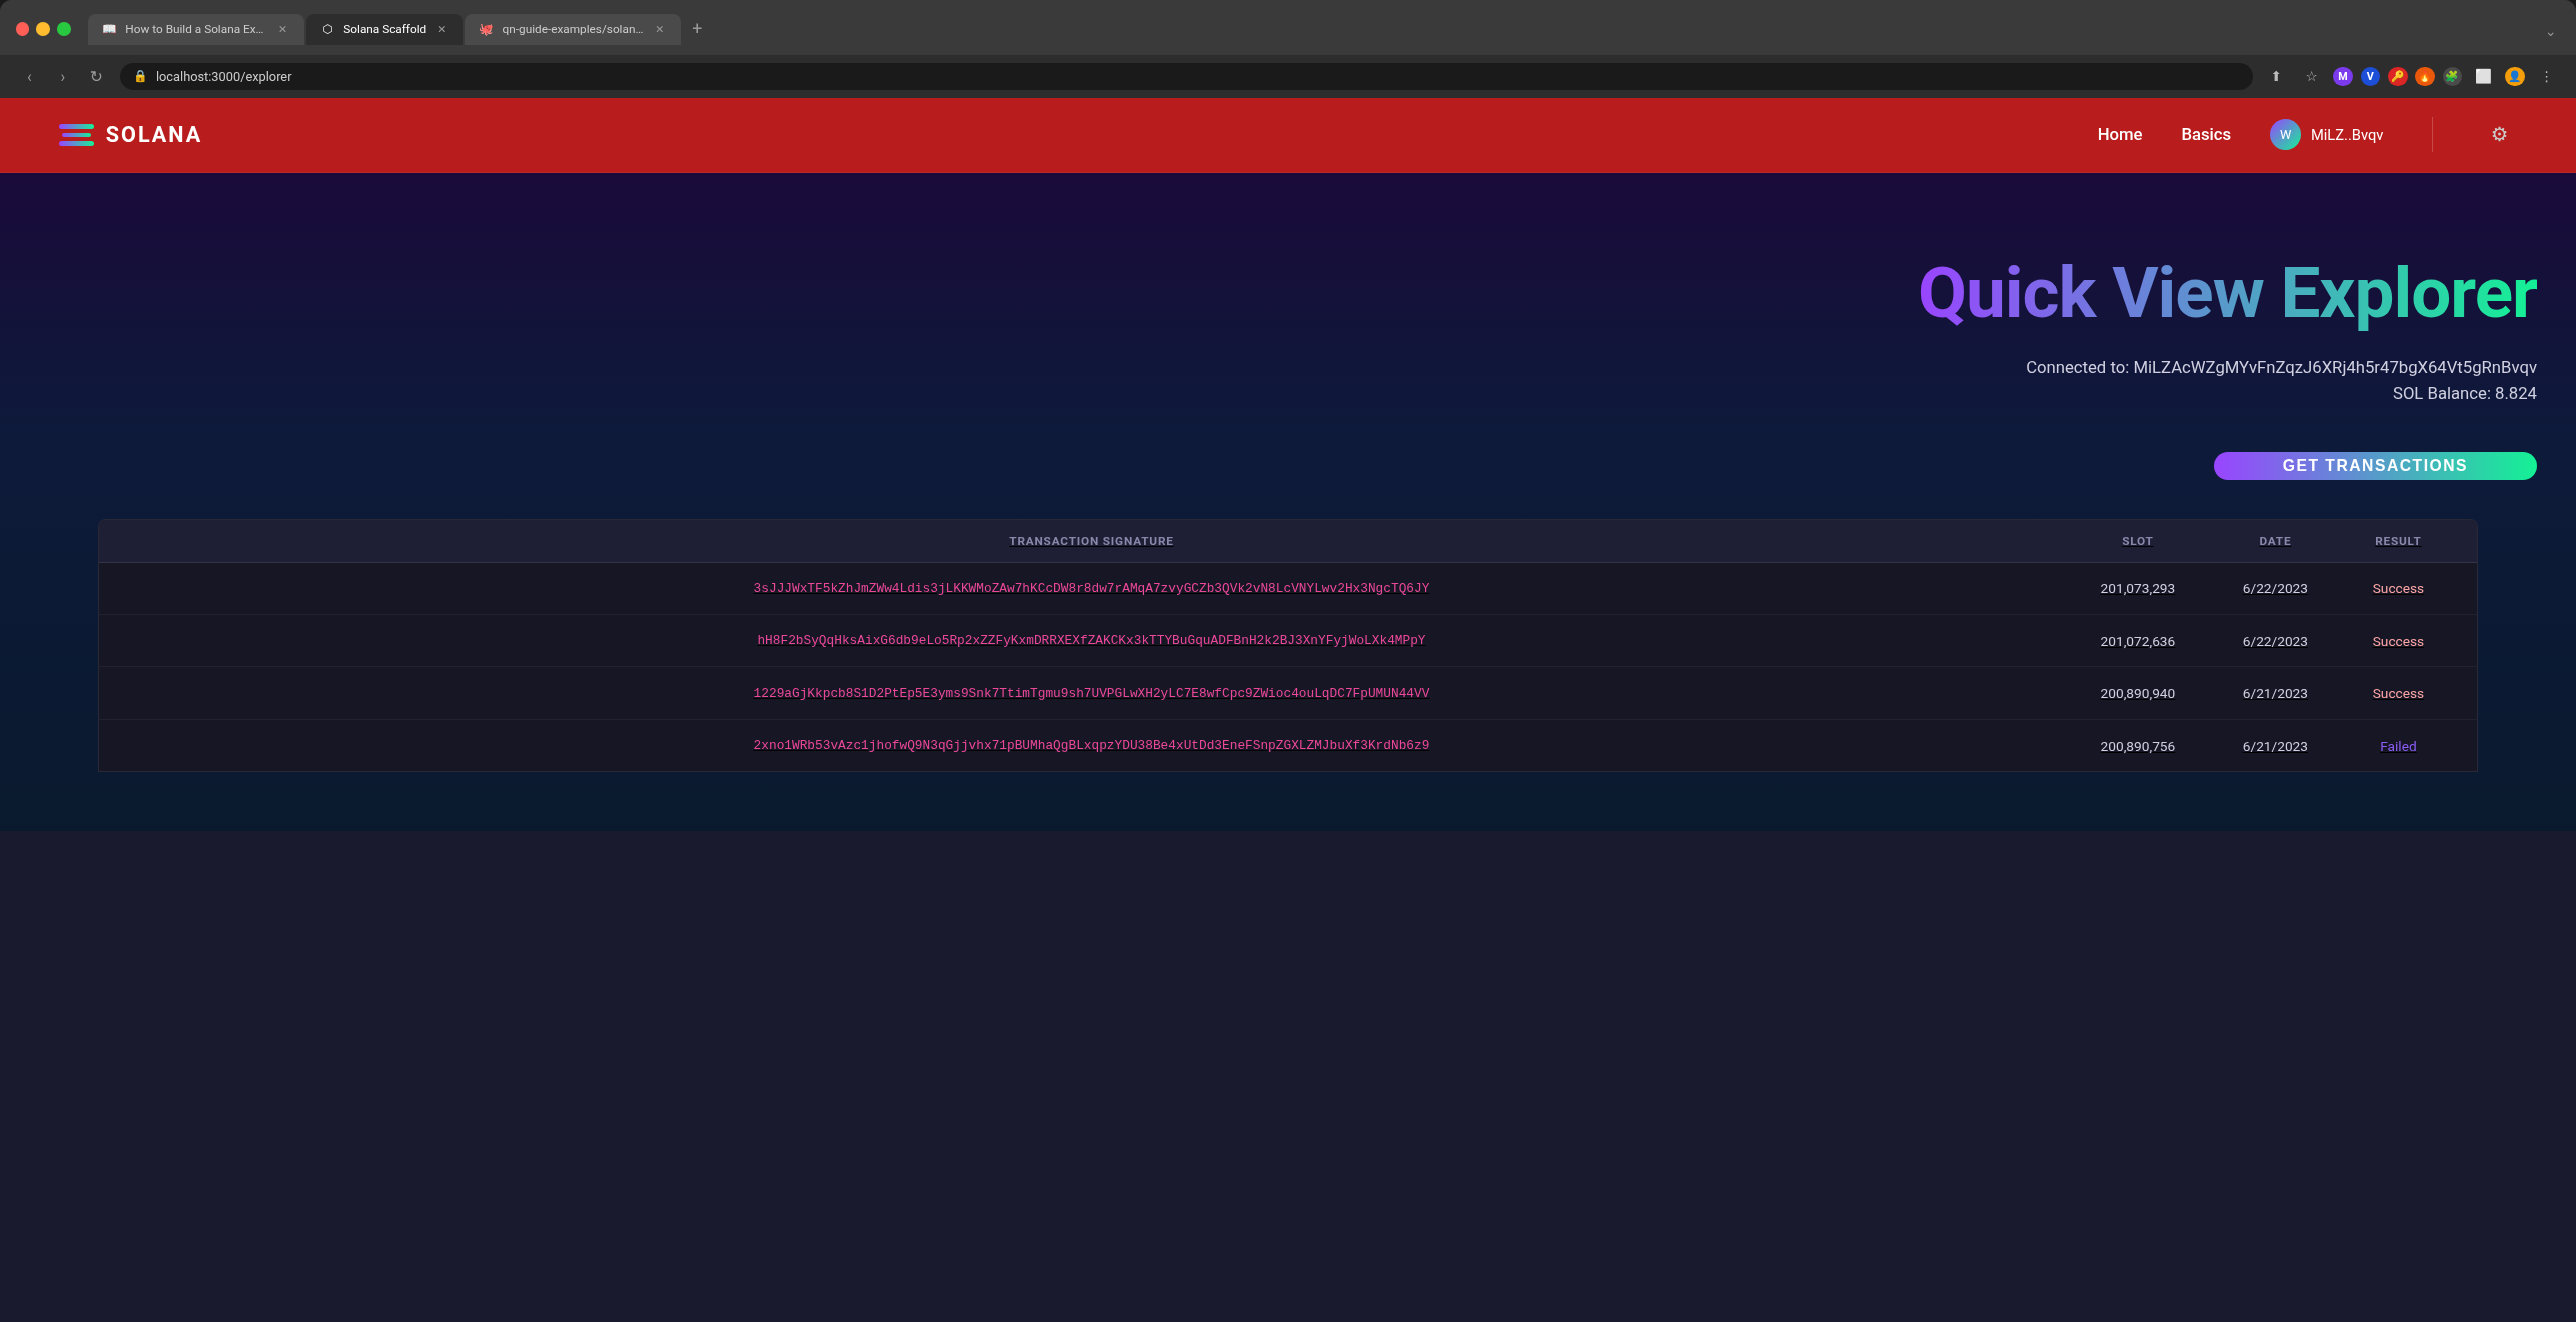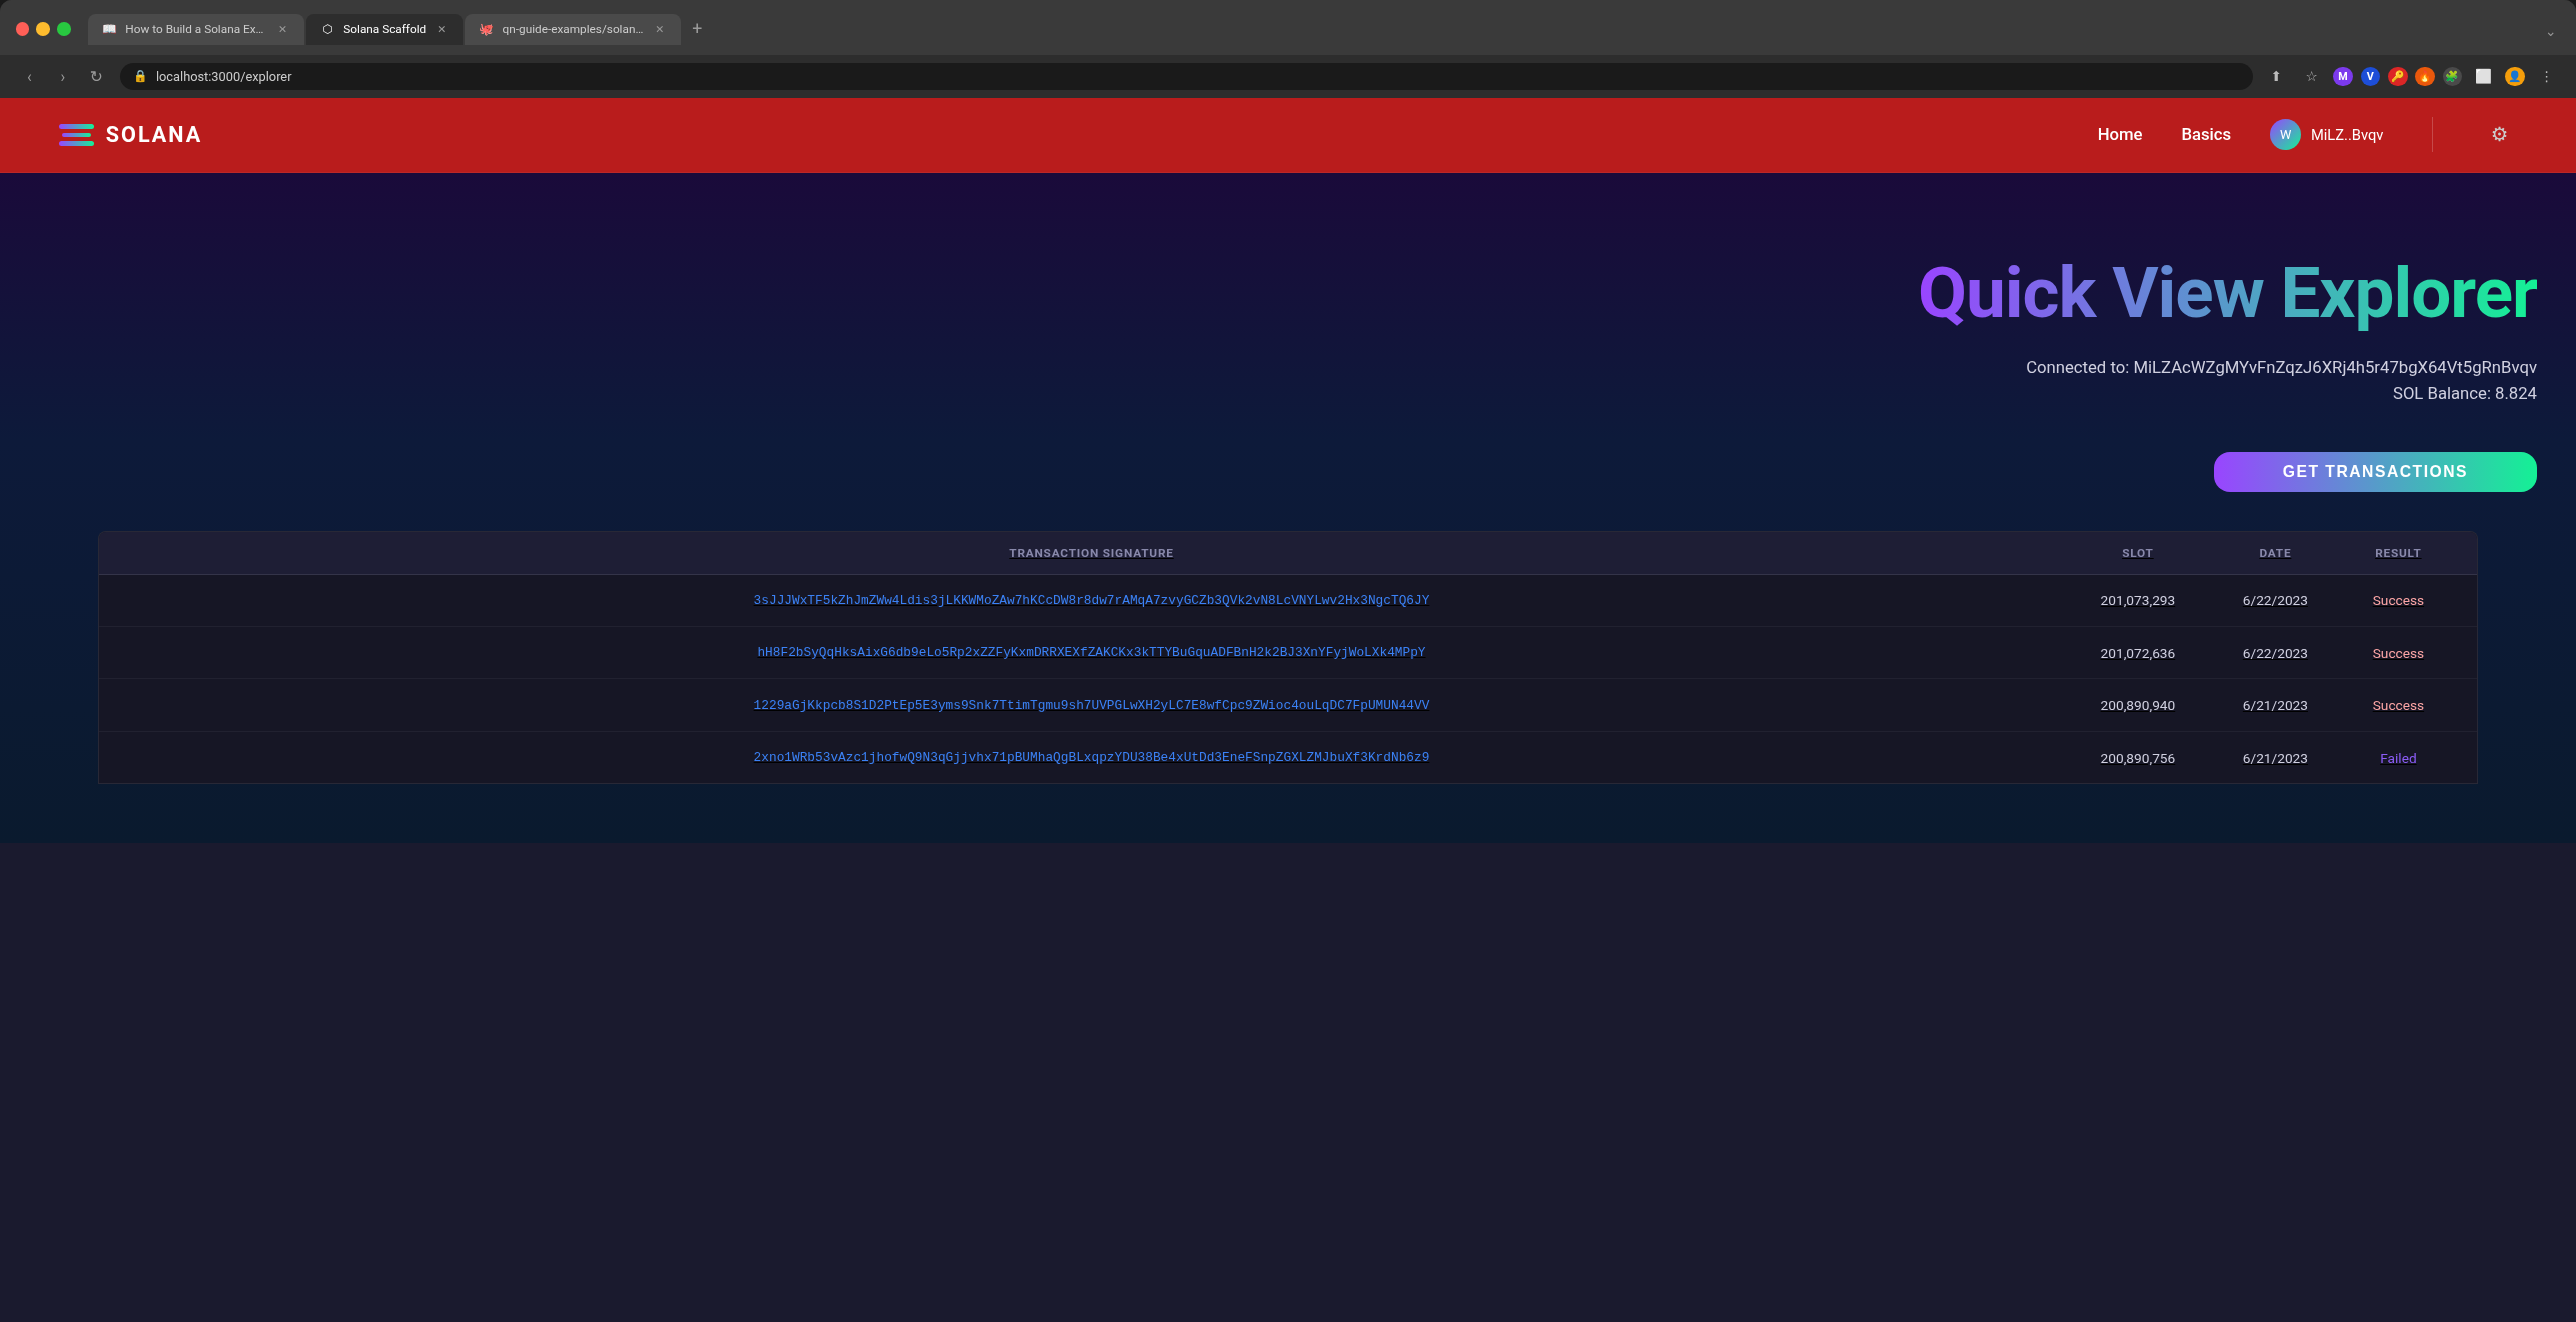--- a/index.html
+++ b/index.html
@@ -328,21 +328,21 @@
     .hero-balance {
       color: #d0d0e0;
       font-size: 16.7px;
       margin-bottom: 49px;
     }
 
     .get-transactions-btn {
       background: linear-gradient(90deg, #9945ff 0%, #14f195 100%);
       color: white;
       border: none;
-      padding: 11px 69px;
+      padding: 5px 69px;
       border-radius: 16px;
       font-size: 15.7px;
       font-weight: 700;
       letter-spacing: 1.5px;
       cursor: pointer;
       text-transform: uppercase;
     }
 
     
     .table-container {
@@ -383,21 +383,21 @@
     }
 
     .table-cell {
       font-size: 13.7px;
       color: #d0d0e0;
     }
 
     .table-cell.signature {
       font-family: 'Courier New', monospace;
       font-size: 12.8px;
-      color: #3b82f6;
+      color: #ec4899;
     }
 
     .table-cell.result-success {
       color: #fca5a5;
     }
 
     .table-cell.result-failed {
       color: #8b5cf6;
     }
   </style>

